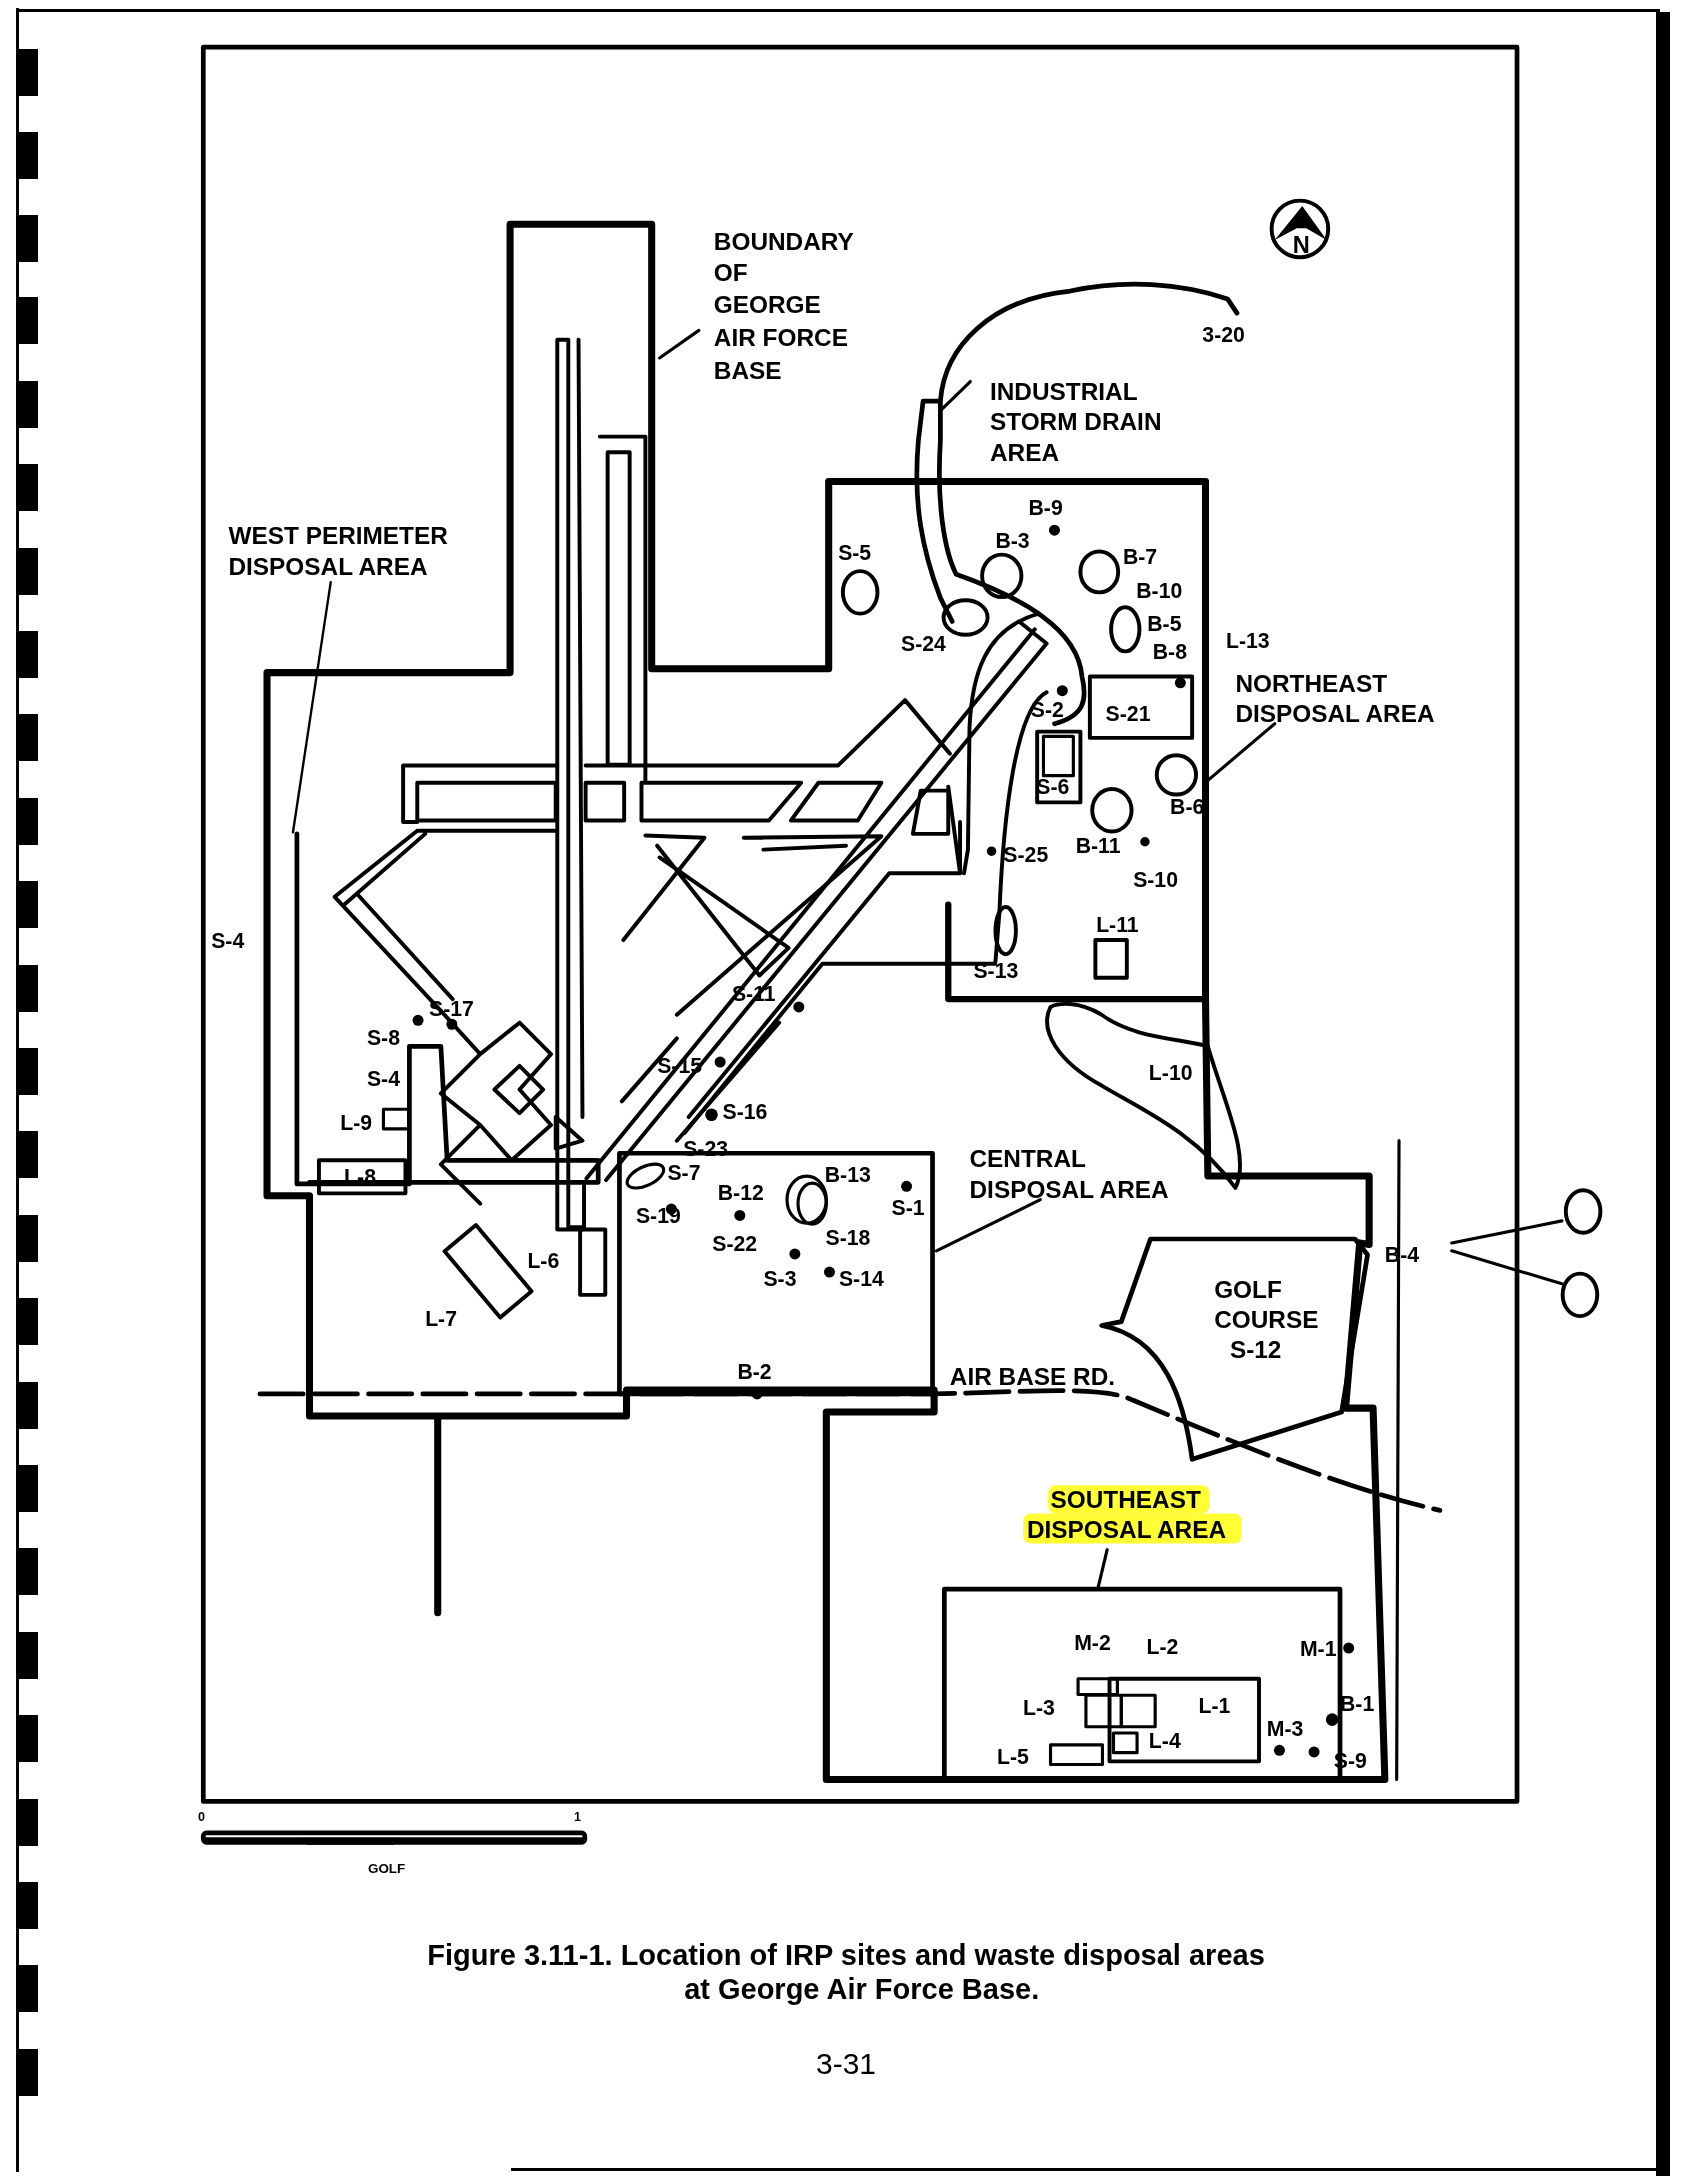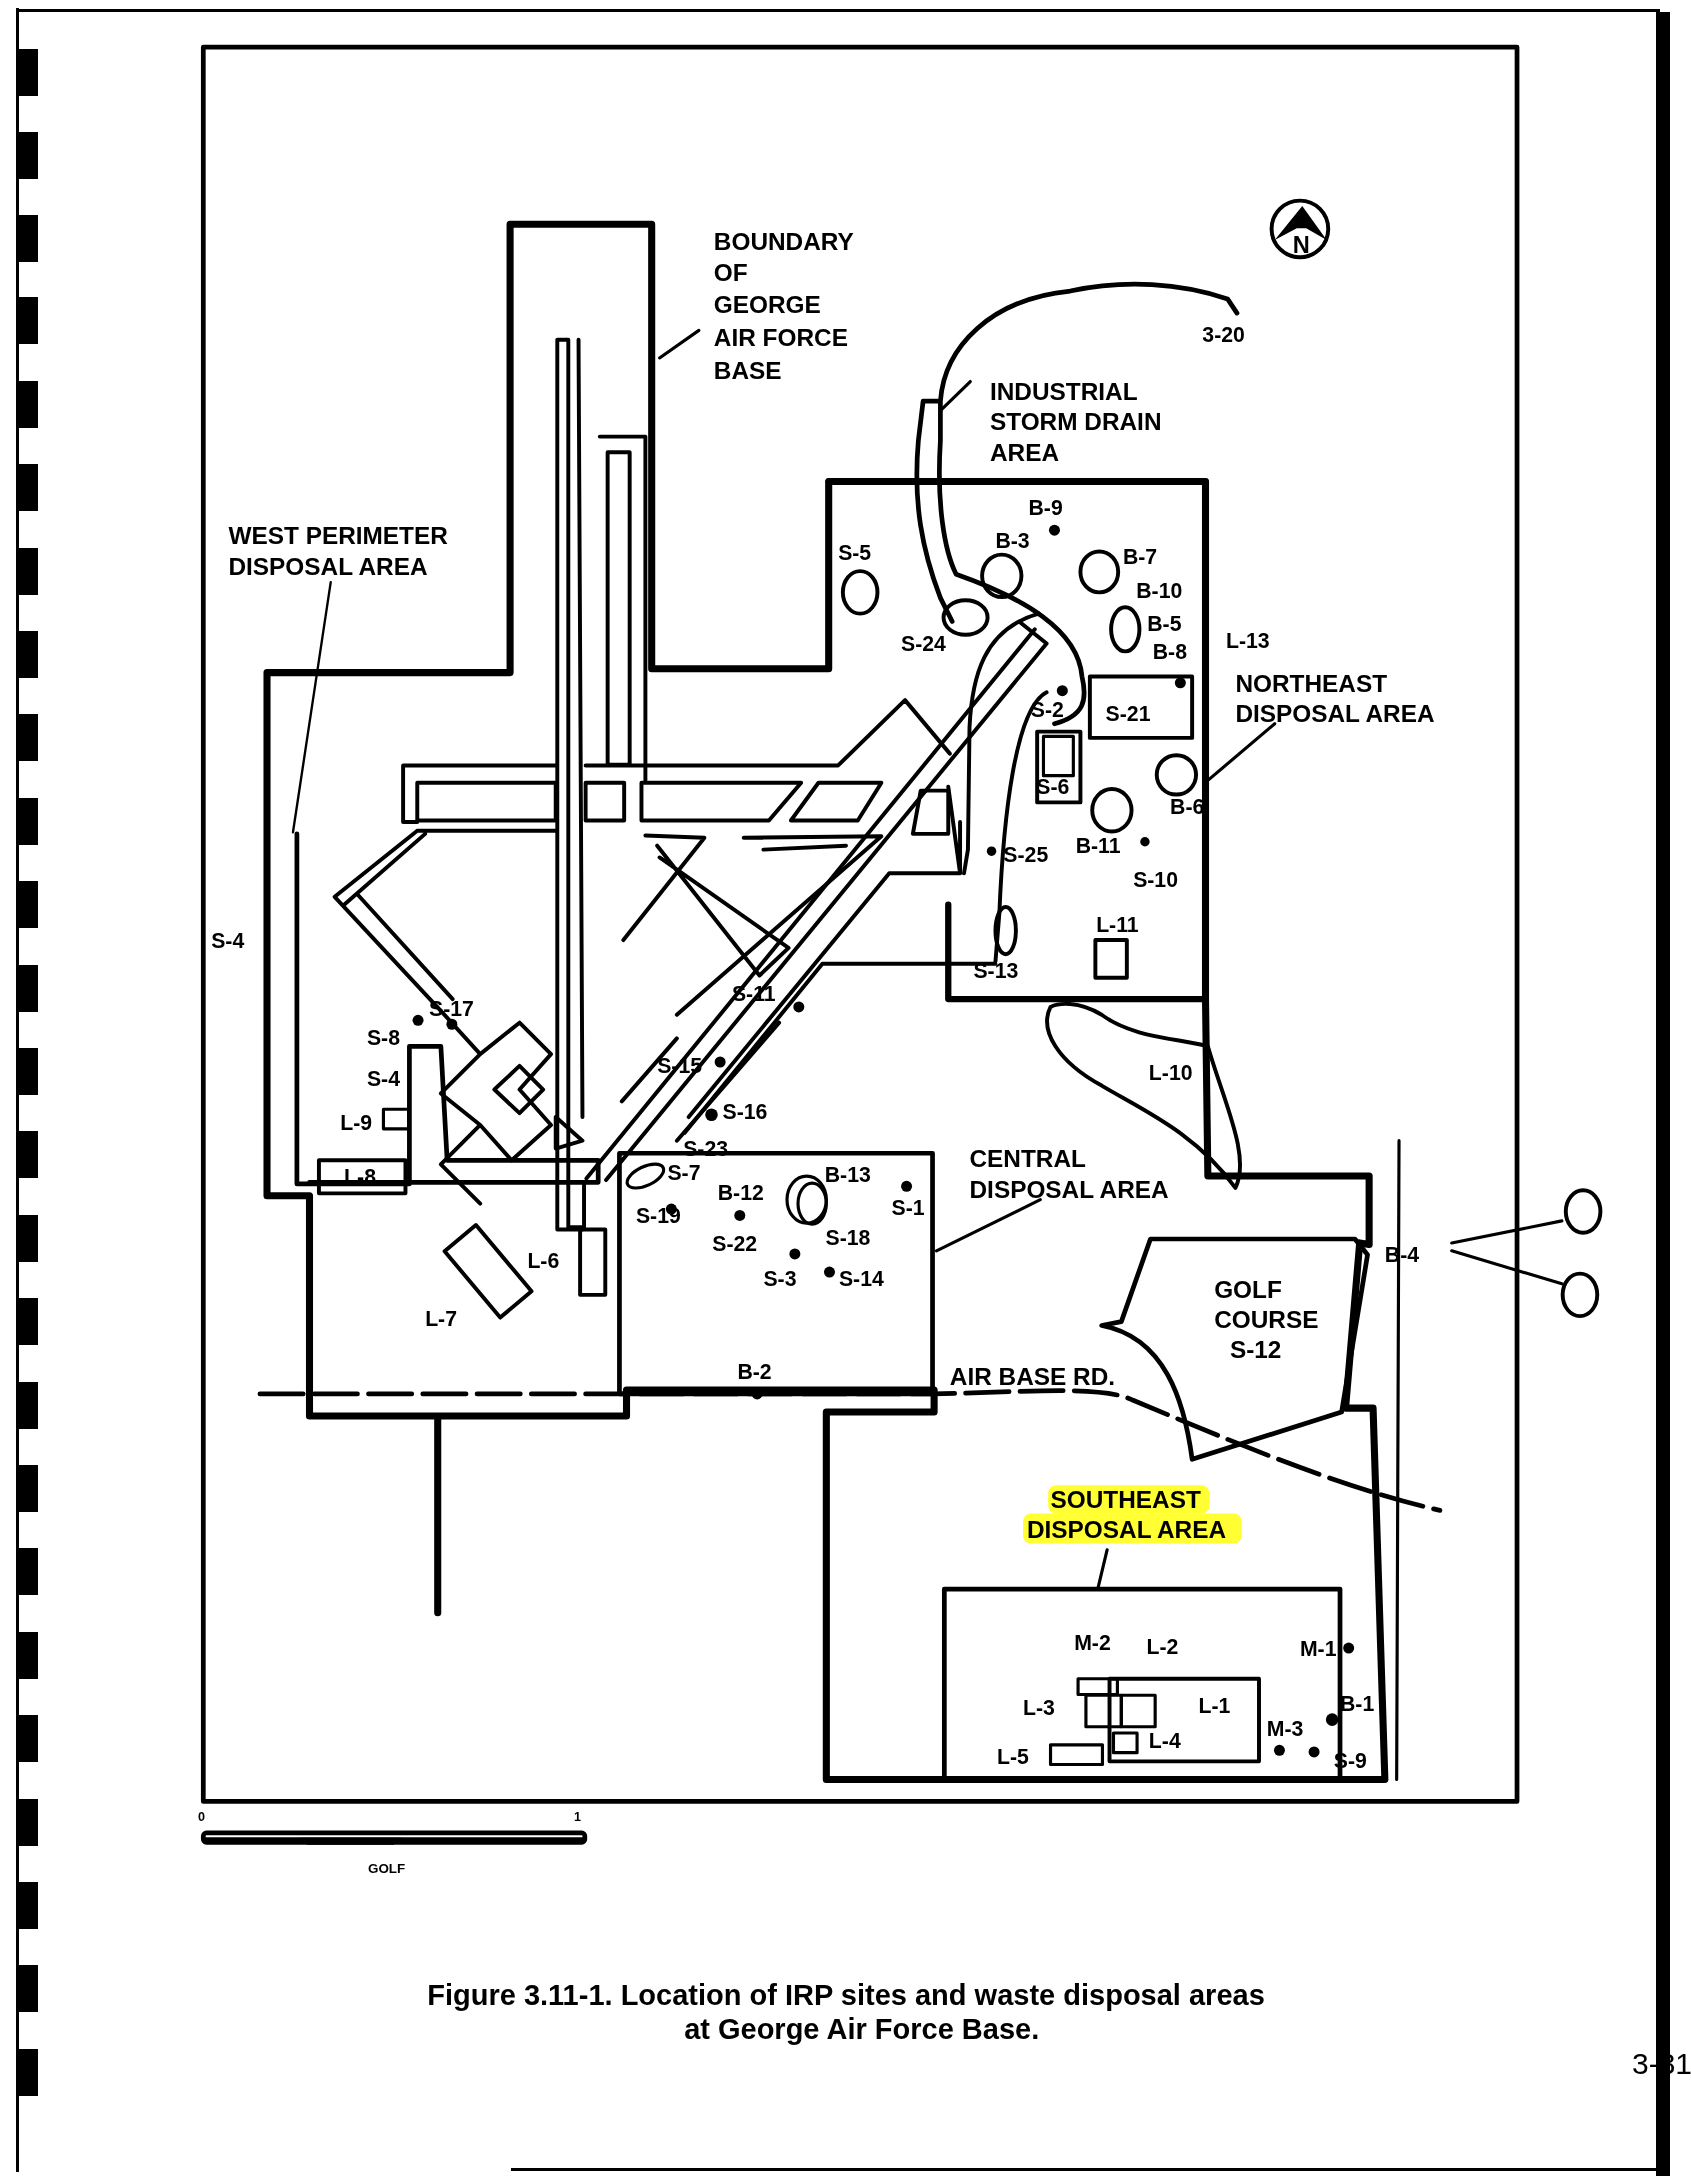--- a/index.html
+++ b/index.html
@@ -7,24 +7,24 @@
          font-family: "Liberation Sans", "DejaVu Sans", sans-serif; color: #000; }
   .binding-tab { position: absolute; left: 15.7px; width: 22px; background: #000; }
   .page-edge-left { position: absolute; left: 15.7px; top: 7.9px; width: 3.1px; height: 2164px; background: #000; }
   .page-edge-right { position: absolute; left: 1656px; top: 11.8px; width: 14px; height: 2164px; background: #000; }
   .page-edge-top { position: absolute; left: 15.7px; top: 9.4px; width: 1644px; height: 2.4px; background: #000; }
   .page-edge-bottom { position: absolute; left: 511px; top: 2168px; width: 1149px; height: 3.1px; background: #000; }
   svg#map { position: absolute; left: 0; top: 0; }
   .lbl { font-family: "Liberation Sans", "DejaVu Sans", sans-serif; font-weight: 700; fill: #000; }
   .site { font-size: 27px; }
   .area { font-size: 31px; }
-  .caption { position: absolute; left: 0; width: 1692px; text-align: center; font-weight: 700; font-size: 29px; line-height: 35px; margin-top: 40px; }
+  .caption { position: absolute; left: 0; width: 1692px; text-align: center; font-weight: 700; font-size: 29px; line-height: 35px; }
   .caption-line1 { top: 1938px; }
   .caption-line2 { top: 1972px; padding-left: 15.7px; }
-  .page-number { position: absolute; top: 2047px; left: 0; width: 1692px; text-align: right; font-size: 30px; font-weight: 400; }
+  .page-number { position: absolute; top: 2047px; left: 0; width: 1692px; text-align: center; font-size: 30px; font-weight: 400; }
   .scale-0 { position: absolute; left: 198px; top: 1810px; font-size: 12.6px; font-weight: 700; }
   .scale-1 { position: absolute; left: 574px; top: 1810px; font-size: 12.6px; font-weight: 700; }
   .scale-unit { position: absolute; left: 368px; top: 1861px; font-size: 13.4px; font-weight: 700; }
 </style>
 </head>
 <body>
 
 <div class="page-edge-top"></div>
 <div class="page-edge-left"></div>
 <div class="page-edge-right"></div>

